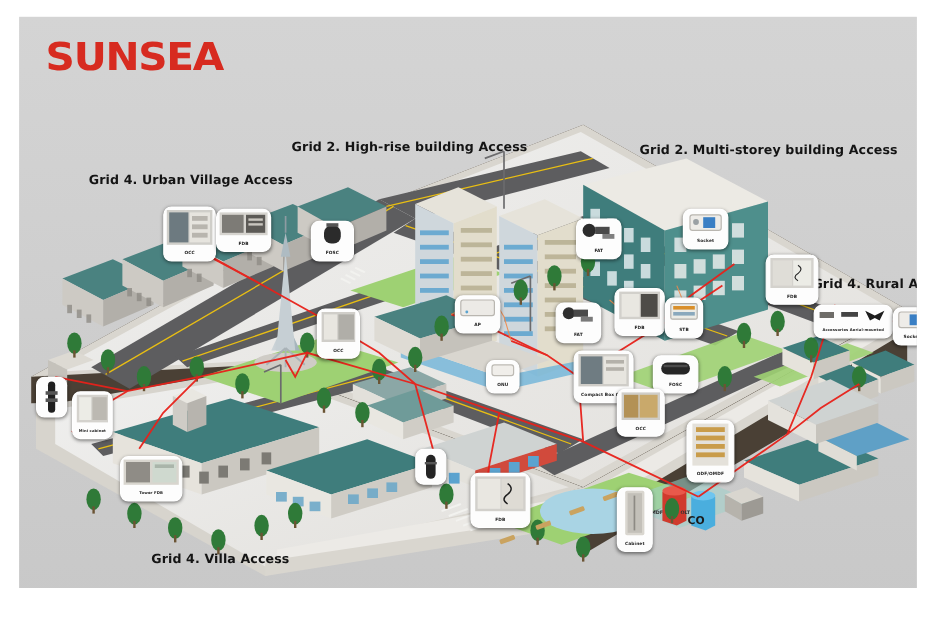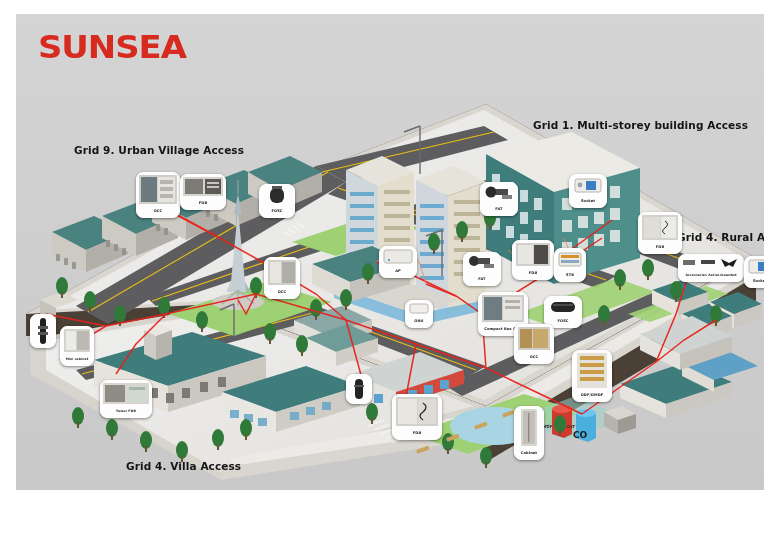--- a/index.html
+++ b/index.html
@@ -497,22 +497,23 @@
         <path d="M410,270 L404,250 L398,240"></path>
         <path d="M360,248 L376,240"></path>
         <path d="M520,266 L506,248 L492,236"></path>
         <path d="M556,244 L548,224"></path>
       </g>
     </svg>
 
     <div class="logo">SUNSEA</div>
 
 
-    <div class="cap" style="left:58px;top:130px">Grid 9. Urban Village Access</div>
-    <div class="cap" style="left:517px;top:105px">Grid 1. Multi-storey building Access</div>
+    <div class="cap" style="left:58px;top:130px">Grid 4. Urban Village Access</div>
+    <div class="cap" style="left:227px;top:103px">Grid 2. High-rise building Access</div>
+    <div class="cap" style="left:517px;top:105px">Grid 2. Multi-storey building Access</div>
     <div class="cap" style="left:661px;top:217px">Grid 4. Rural Access</div>
     <div class="cap" style="left:110px;top:446px">Grid 4. Villa Access</div>
 
     <div class="gnd" style="left:557px;top:416px;font-size:9px">CO</div>
     <div class="gnd" style="left:523px;top:410px;font-size:4px;color:#333">OMDF</div>
     <div class="gnd" style="left:551px;top:410px;font-size:4px;color:#333">OLT</div>
 
     <div class="bub" style="left:120px;top:158px;width:42px;height:44px">
       <div class="art">
         <svg viewBox="0 0 42 33" width="100%" height="100%">

